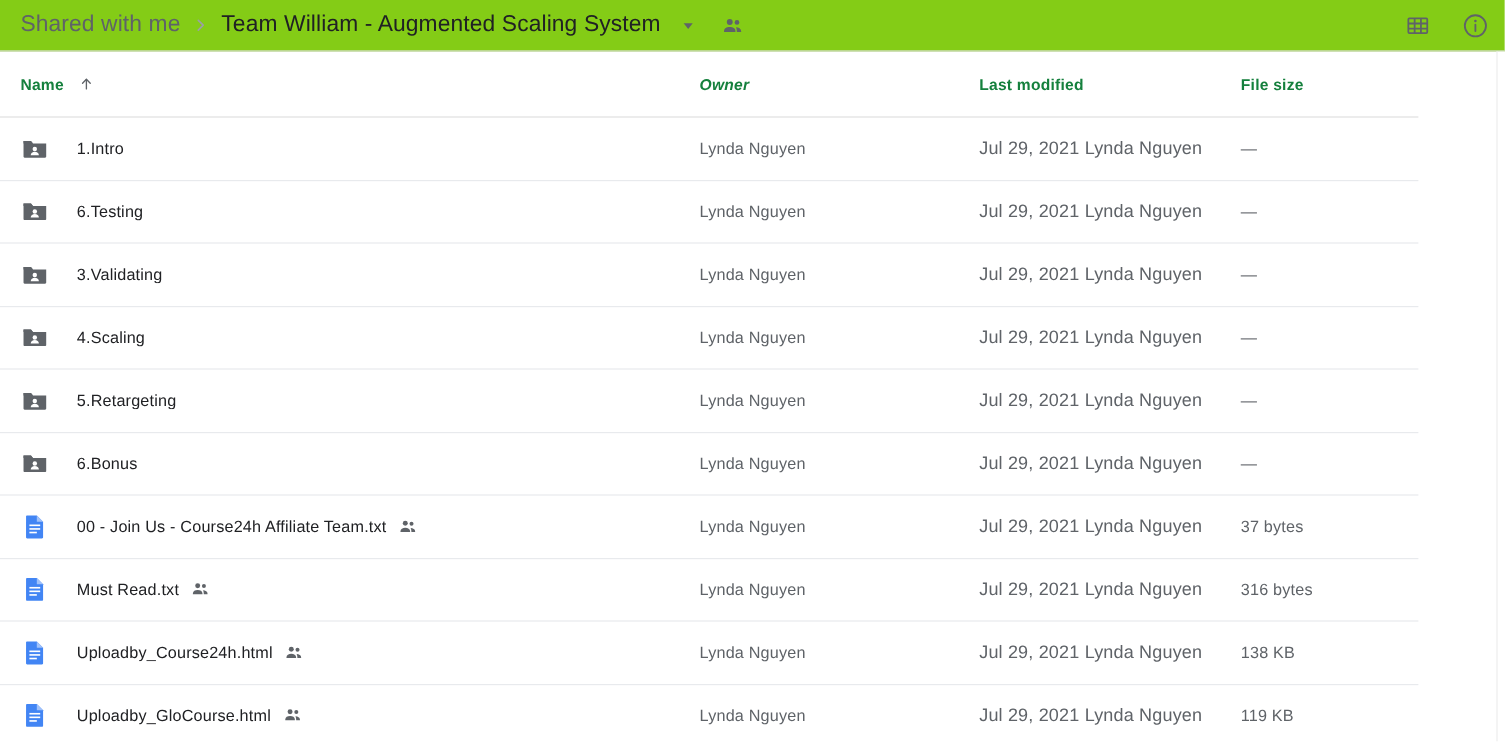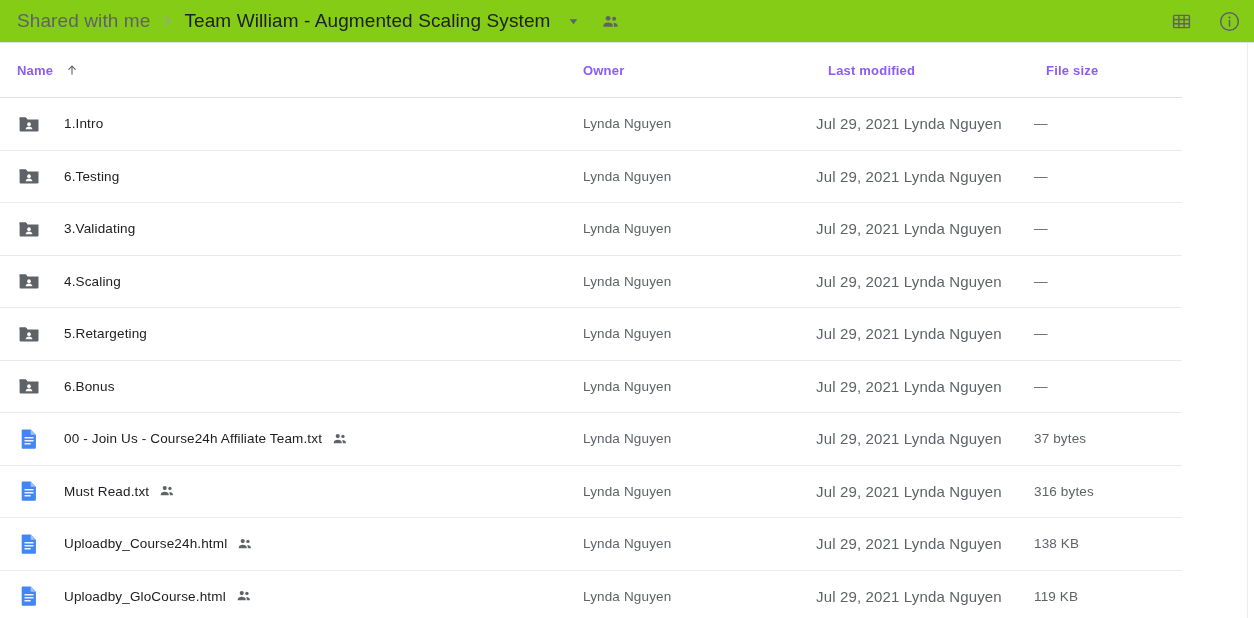--- a/index.html
+++ b/index.html
@@ -87,27 +87,27 @@
   }
   .col-head {
     height: 55px;
     display: flex;
     align-items: center;
     border-bottom: 1px solid #e0e0e0;
     margin-right: 72px;
   }
   .col-head .ch {
     font-size: 13px;
-    color: #8b5cf6;
+    color: #15803d;
     font-weight: bold;
     letter-spacing: 0.2px;
   }
   .ch-name   { width: 583px; padding-left: 17px; display: flex; align-items: center; cursor: pointer; }
-  .ch-owner  { width: 233px; }
-  .ch-mod    { width: 218px; margin-left: 12px; }
+  .ch-owner  { width: 233px; font-style: italic; }
+  .ch-mod    { width: 218px; }
   .ch-size   { flex: 1; }
   .sort-arrow {
     margin-left: 12px;
     display: inline-flex;
     align-items: center;
     color: #5f6368;
   }
 
   
   .row {

